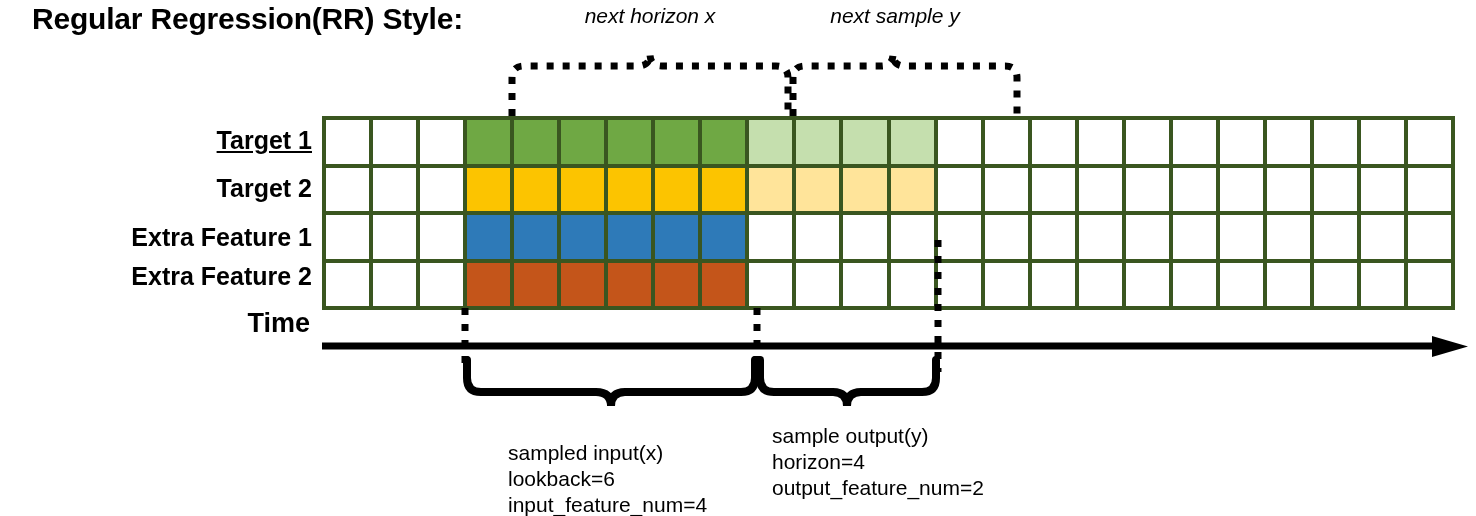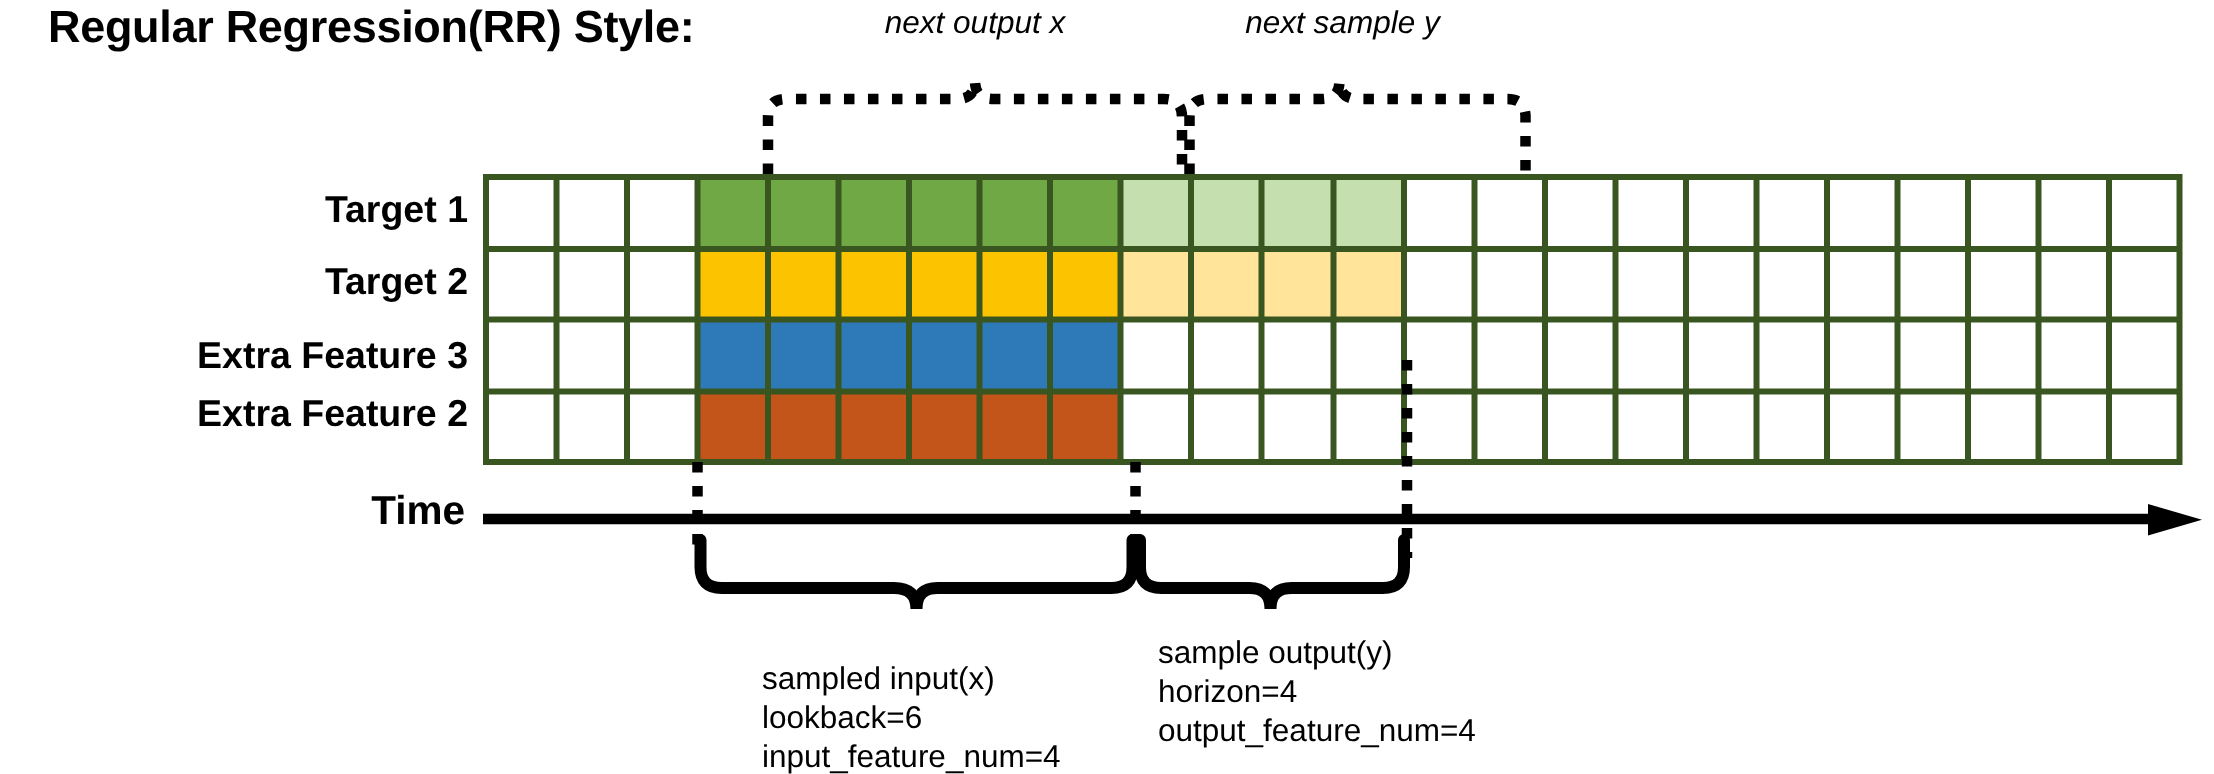--- a/index.html
+++ b/index.html
@@ -71,21 +71,21 @@
   .cell.lightgreen { background: #c5dfae; }
   .cell.gold       { background: #fcc400; }
   .cell.lightgold  { background: #ffe49a; }
   .cell.blue       { background: #2e7ab8; }
   .cell.orange     { background: #c4551a; }
 
   
   #time-label {
     position: absolute;
     left: 150px;
-    top: 325px;
+    top: 308px;
     width: 160px;
     text-align: right;
     font-size: 27px;
     font-weight: bold;
     color: #000000;
   }
   #time-axis {
     position: absolute;
     left: 322px;
     top: 336px;
@@ -126,27 +126,27 @@
   #annot-left  { left: 508px; top: 404px; margin-top: 36px; }
   #annot-right { left: 772px; top: 423px; }
 </style>
 </head>
 <body>
 
 <div id="canvas">
 
   <div id="title">Regular Regression(RR) Style:</div>
 
-  <div id="caption-x" class="top-caption">next output x</div>
+  <div id="caption-x" class="top-caption">next horizon x</div>
   <div id="caption-y" class="top-caption">next sample y</div>
 
   <div id="row-labels">
-    <div class="row-label" style="top:0px;">Target 1</div>
+    <div class="row-label" style="top:0px;text-decoration:underline;">Target 1</div>
     <div class="row-label" style="top:48px;">Target 2</div>
-    <div class="row-label" style="top:97px;">Extra Feature 3</div>
+    <div class="row-label" style="top:97px;">Extra Feature 1</div>
     <div class="row-label" style="top:136px;text-align:right;">Extra Feature 2</div>
   </div>
 
   <div id="grid">
       <div class="cell "></div>
       <div class="cell "></div>
       <div class="cell "></div>
       <div class="cell green"></div>
       <div class="cell green"></div>
       <div class="cell green"></div>
@@ -276,16 +276,16 @@
 
   <div id="annot-left" class="annot">
     <div>sampled input(x)</div>
     <div>lookback=6</div>
     <div>input_feature_num=4</div>
   </div>
 
   <div id="annot-right" class="annot">
     <div>sample output(y)</div>
     <div>horizon=4</div>
-    <div>output_feature_num=4</div>
+    <div>output_feature_num=2</div>
   </div>
 
 </div>
 
 </body></html>

